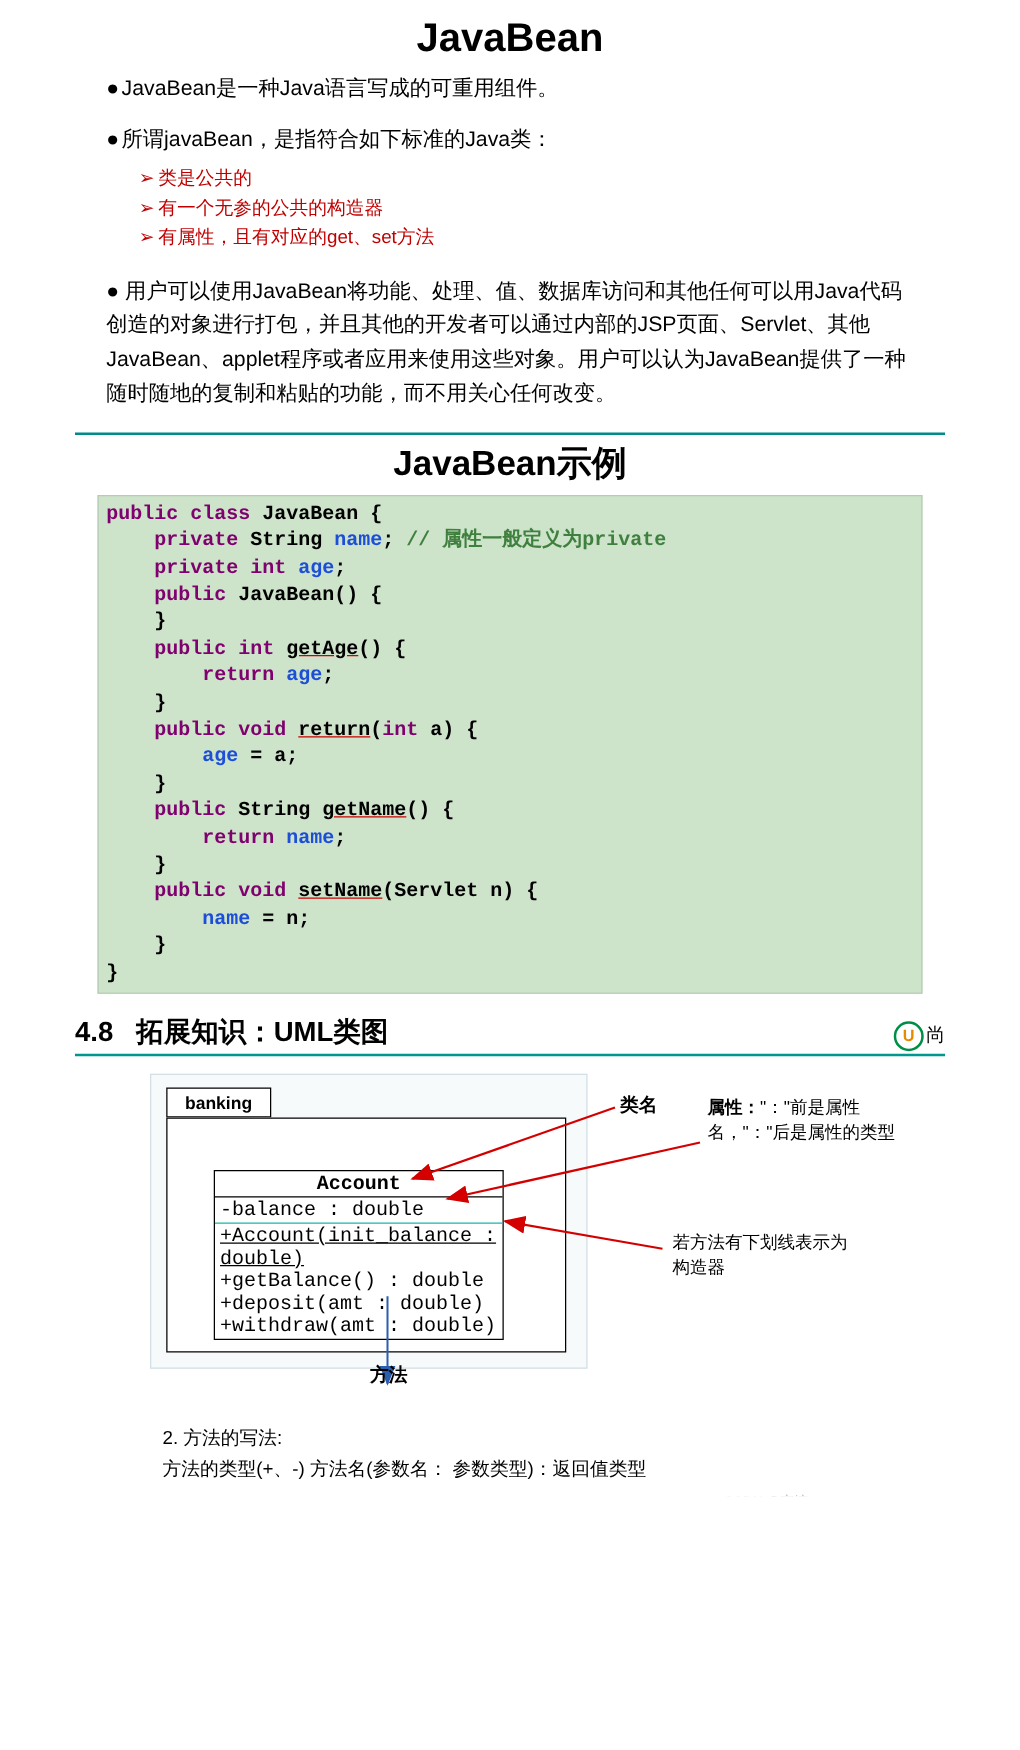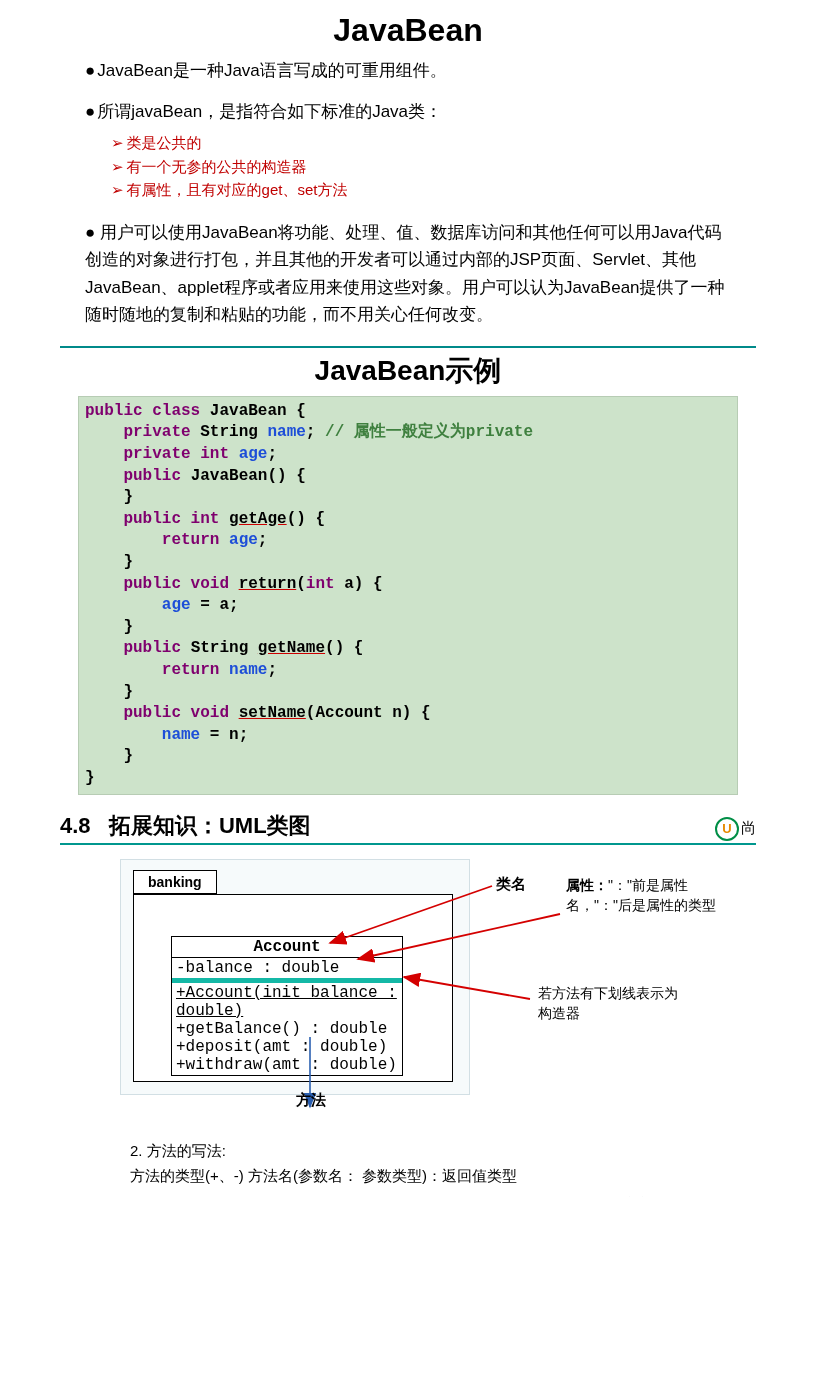--- a/index.html
+++ b/index.html
@@ -142,21 +142,21 @@
     font-family: "Courier New", monospace;
     font-size: 16px;
   }
   .cls-box .cls-title {
     text-align: center;
     font-weight: bold;
     border-bottom: 1px solid #000;
     padding: 1px 0;
   }
   .cls-box .cls-sec {
-    border-bottom: 5px solid #14b8a6;
+    border-bottom: 1px solid #14b8a6;
     padding: 1px 4px;
   }
   .cls-box .cls-sec:last-child { border-bottom: none; }
   .cls-box .ctor { text-decoration: underline; }
   svg.arrows {
     position: absolute;
     left: 0; top: 0;
     pointer-events: none;
     overflow: visible;
   }
@@ -208,21 +208,21 @@
 <span>    }</span>
 <span class="kw-pub">    public int </span><span class="mtd" style="text-decoration:underline; text-decoration-color:#c00;margin-top:16px;">getAge</span><span>() {</span>
 <span class="kw-pub">        return </span><span class="field">age</span><span>;</span>
 <span>    }</span>
 <span class="kw-pub">    public void </span><span class="mtd" style="text-decoration:underline; text-decoration-color:#c00;">return</span><span>(</span><span class="kw-pub">int </span><span>a) {</span>
 <span>        </span><span class="field">age</span><span> = a;</span>
 <span>    }</span>
 <span class="kw-pub">    public </span><span class="cls-name">String </span><span class="mtd" style="text-decoration:underline; text-decoration-color:#c00;">getName</span><span>() {</span>
 <span class="kw-pub">        return </span><span class="field">name</span><span>;</span>
 <span>    }</span>
-<span class="kw-pub">    public void </span><span class="mtd" style="text-decoration:underline; text-decoration-color:#c00;">setName</span><span>(Account n) {</span>
+<span class="kw-pub">    public void </span><span class="mtd" style="text-decoration:underline; text-decoration-color:#c00;">setName</span><span>(Servlet n) {</span>
 <span>        </span><span class="field">name</span><span> = n;</span>
 <span>    }</span>
 <span>}</span></div>
 
 <div class="section-hdr">
   <h2>
     <span>4.8</span>
     <span>&nbsp;</span>
     <span>拓展知识：UML类图</span>
   </h2>

